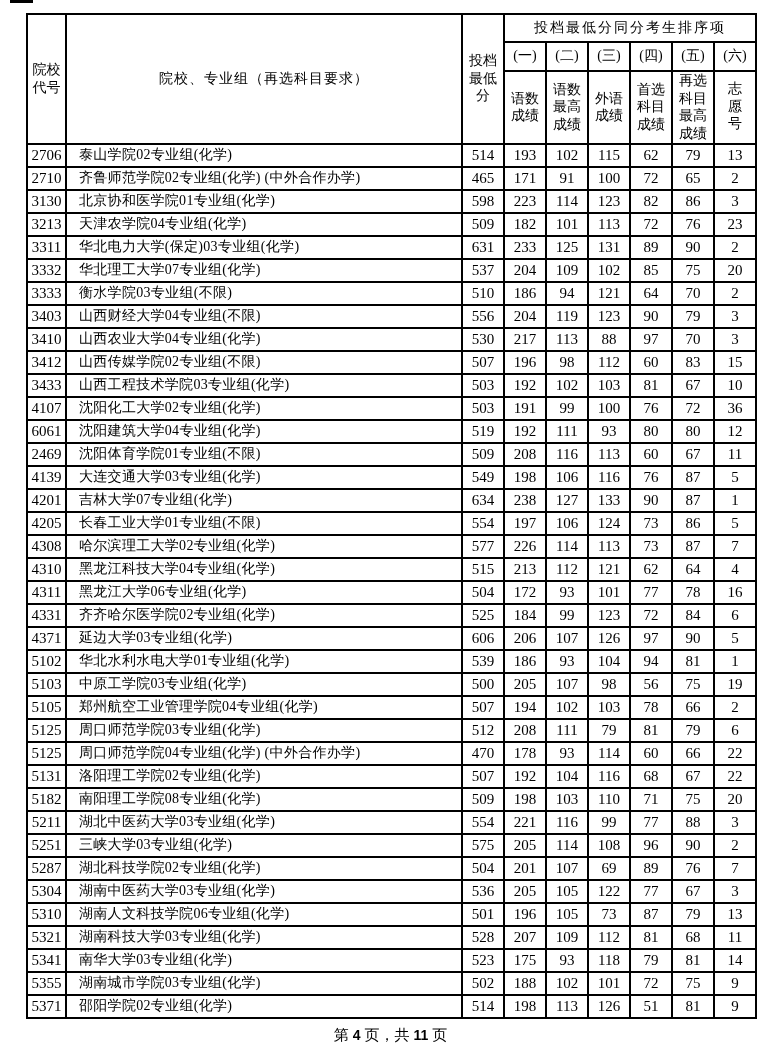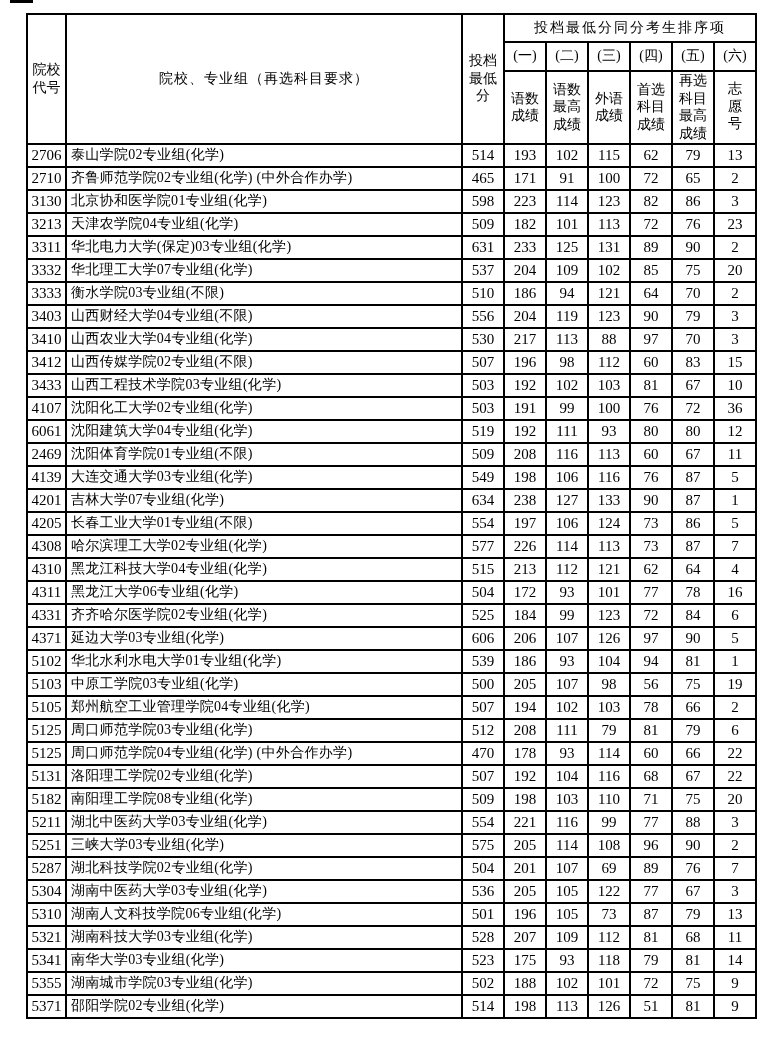--- a/index.html
+++ b/index.html
@@ -36,21 +36,21 @@
   .th-group-title { height:28px; letter-spacing:2px; }
   .th-sort-index { height:29px; font-size:14px; }
   .th-sort-label { height:72px; }
   .stack2 { display:inline-block; width:2.1em; line-height:1.25; }
   .stack1 { display:inline-block; width:1.1em; line-height:1.25;font-family:Liberation Mono, monospace; }
   .th-name-col { font-size:14px; letter-spacing:1px;font-family:Liberation Mono, monospace; }
   
   .score-table tbody td { height:23px; font-size:15px; line-height:1; }
   .score-table tbody td.cell-name {
     text-align:left;
-    padding-left:4px;
+    padding-left:12px;
     font-size:14px;
     letter-spacing:0.3px;
   }
   .footer {
     position:absolute; left:0; top:1026px;
     width:729px; margin-left:26px;
     text-align:center;
     font-size:15px;
   }
   .footer .num {
@@ -534,14 +534,15 @@
           <td>198</td>
           <td>113</td>
           <td>126</td>
           <td>51</td>
           <td>81</td>
           <td>9</td>
         </tr>
       </tbody>
   </table>
 
+  <div class="footer"><span>第</span><span class="num">4</span><span>页，共</span><span class="num">11</span><span>页</span></div>
 
 </div>
 
 </body></html>

